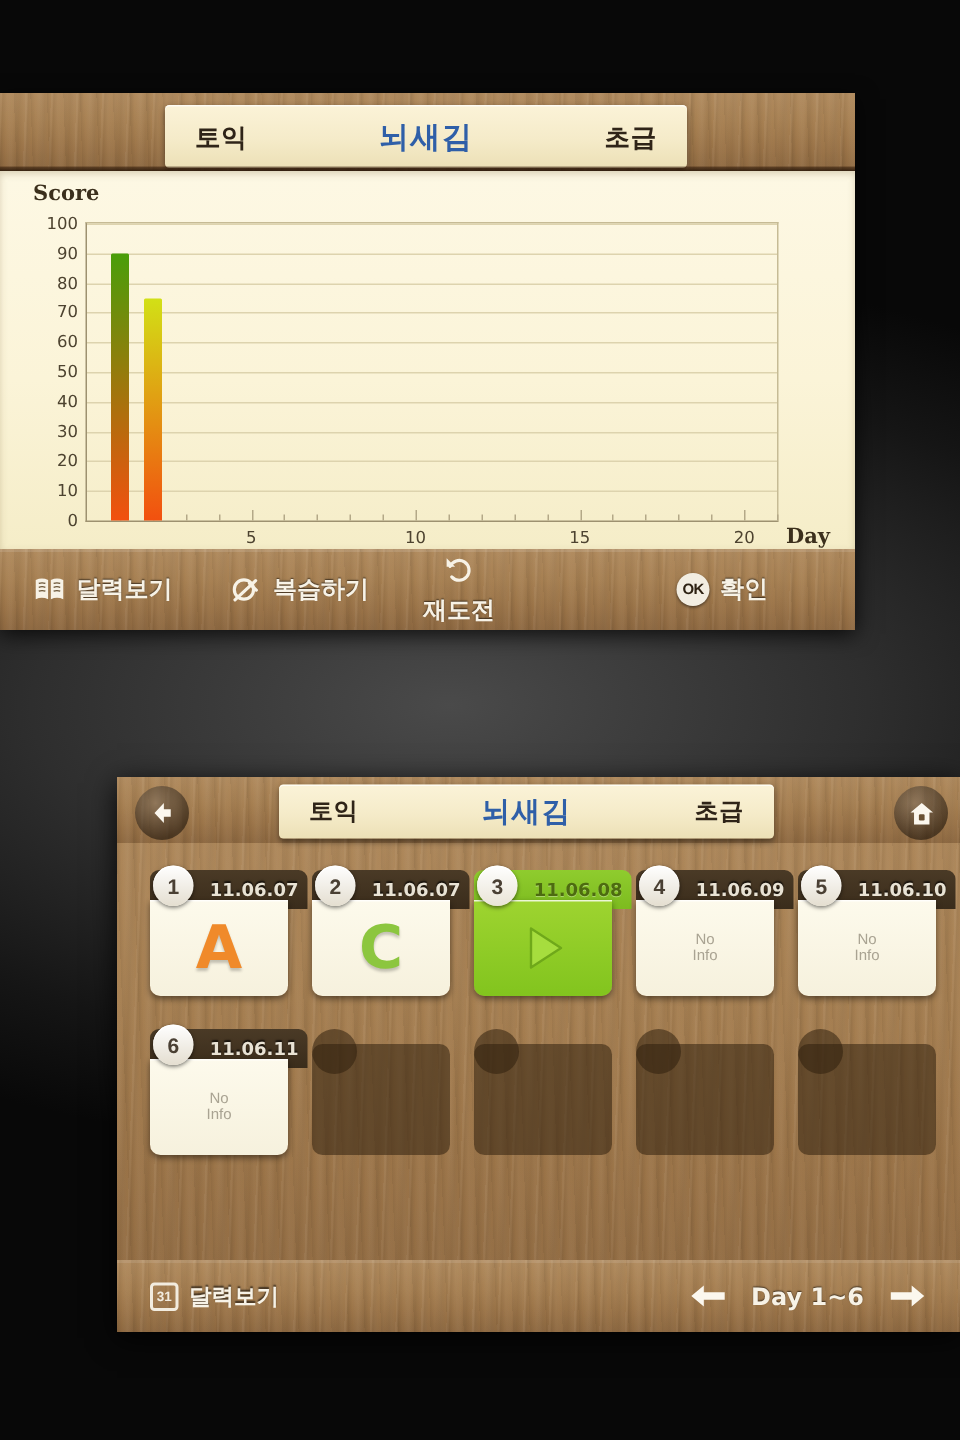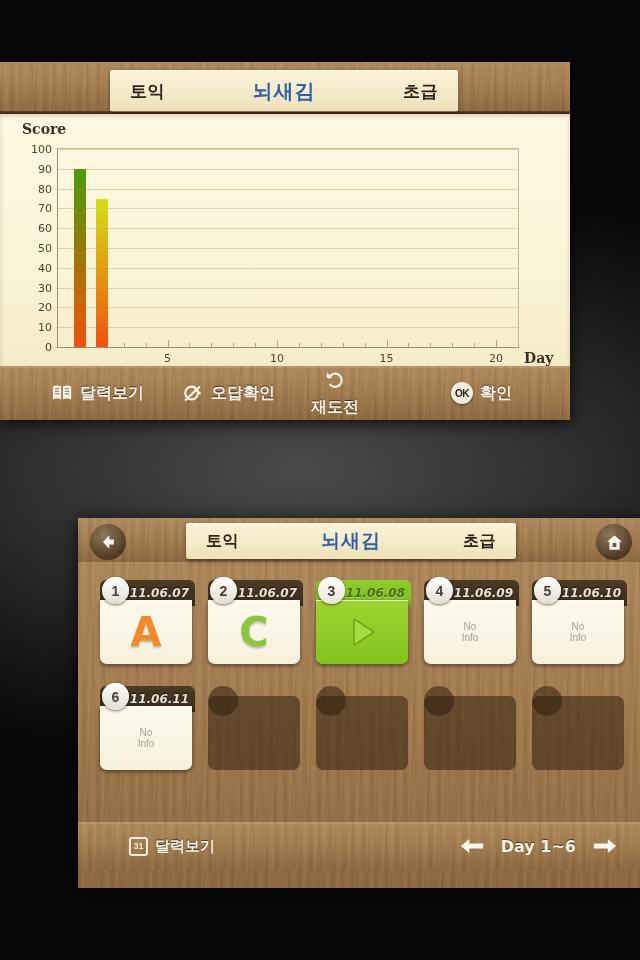--- a/index.html
+++ b/index.html
@@ -31,21 +31,20 @@
         rgba(0,0,0,0.00) 5px,
         rgba(255,255,255,0.02) 9px,
         rgba(0,0,0,0.045) 13px,
         rgba(0,0,0,0.00) 17px),
       repeating-linear-gradient(88deg,
         rgba(0,0,0,0.05) 0px,
         rgba(0,0,0,0.00) 3px,
         rgba(255,255,255,0.03) 7px,
         rgba(0,0,0,0.00) 11px),
       linear-gradient(180deg, #b08a5d 0%, #a67f51 40%, #9b7448 70%, #8d6840 100%);
-    padding-left: 29px;
   }
 
   
   #panel-chart {
     position: absolute;
     left: 0; top: 62px;
     width: 570px; height: 358px;
     overflow: hidden;
     box-shadow: 0 3px 14px rgba(0,0,0,0.8);
   }
@@ -209,26 +208,25 @@
     left: 0; top: 44px;
     width: 100%; height: 278px;
   }
   .card-slot {
     position: absolute;
     width: 92px; height: 84px;
   }
   .card-date-tab {
     position: absolute;
     left: 0; top: 0;
-    width: 95px; height: 26px;
+    width: 105px; height: 26px;
     background: linear-gradient(180deg, #4a3a26 0%, #3a2c1b 100%);
     border-radius: 6px 6px 0 0;
     display: flex; align-items: center; justify-content: flex-end;
     padding-right: 6px;
-    font-style: italic;
   }
   .card-date-text {
     font-size: 12px; font-weight: bold;
     color: #e8e2d4;
     font-family: "DejaVu Sans", sans-serif;
     text-shadow: 0 -1px 1px rgba(0,0,0,0.7);
   }
   .card-face {
     position: absolute;
     left: 0; top: 20px;
@@ -284,21 +282,21 @@
     border-radius: 7px;
   }
   .empty-slot .es-knob {
     position: absolute; left: 0; top: 0;
     width: 30px; height: 30px; border-radius: 50%;
     background: rgba(45,28,12,0.52);
   }
 
   #days-bottombar {
     position: absolute;
-    left: 0; top: 304px;
+    left: 0; top: 322px;
     width: 100%; height: 48px;
     display: flex; align-items: center;
   }
   #days-bottombar::before {
     content: "";
     position: absolute; left: 0; top: 0; width: 100%; height: 2px;
     background: rgba(255,255,255,0.10);
   }
   #calendar-link {
     display: flex; align-items: center; gap: 7px;
@@ -406,21 +404,21 @@
         </svg>
         <span>달력보기</span>
       </div>
 
       <div class="tb-item" id="tb-wrong">
         <svg class="tbicon" viewBox="0 0 24 24">
           <circle cx="10.5" cy="12" r="7" fill="none" stroke="#f7f2e6" stroke-width="2.3"></circle>
           <path d="M4 19.5L19 5.5" stroke="#f7f2e6" stroke-width="2.3" stroke-linecap="round"></path>
           <path d="M14.5 7.5l5 5" stroke="#f7f2e6" stroke-width="2.3" stroke-linecap="round"></path>
         </svg>
-        <span>오답확인</span>
+        <span>복습하기</span>
       </div>
 
       <div class="tb-item" id="tb-retry">
         <svg class="tbicon" viewBox="0 0 24 24">
           <path d="M5.5 10.5a7.2 7.2 0 1 1 1.2 7.6" fill="none" stroke="#f7f2e6" stroke-width="2.3" stroke-linecap="round"></path>
           <path d="M3 4.6v6.2h6.2z" fill="#f7f2e6"></path>
         </svg>
         <span>재도전</span>
       </div>
 

